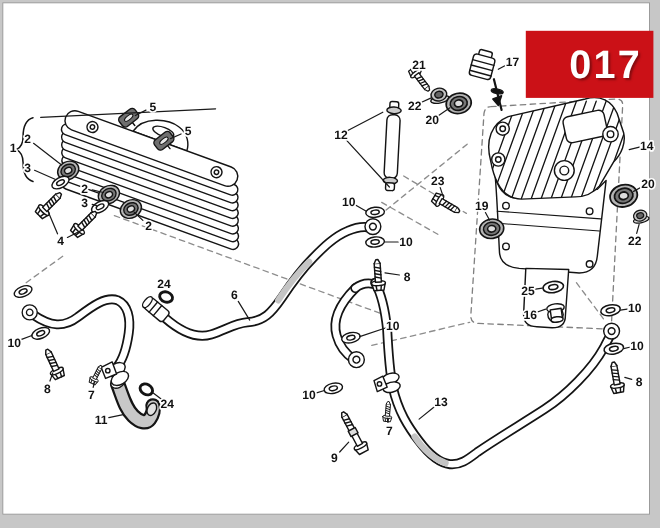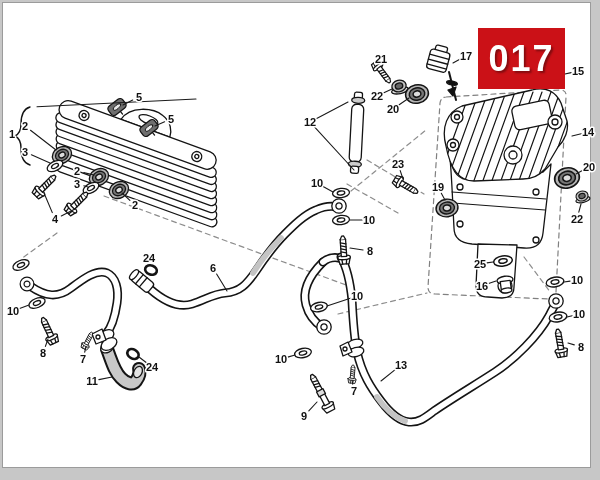--- a/index.html
+++ b/index.html
@@ -17,21 +17,21 @@
   .elbow-outer{stroke:#141414;stroke-width:14;}
   .elbow-inner{stroke:#c8c8c8;stroke-width:10;}
   .rib{stroke-width:1.2;}
   .thin{stroke-width:1;}
   .leader{stroke:#1a1a1a;stroke-width:1.1;}
   .callout-num{font-size:11px;font-weight:bold;fill:#111;stroke:#ffffff;stroke-width:3px;
                paint-order:stroke;text-anchor:middle;}
   .badge{position:absolute;left:478px;top:28px;width:87px;height:61px;z-index:5;
          display:flex;align-items:center;justify-content:center;
          color:#fff;font-weight:bold;font-size:36px;letter-spacing:2px;
-         text-shadow:2px 2px 2px rgba(0,0,0,0.35);}
+         text-shadow:2px 2px 2px rgba(0,0,0,0.35);padding-left:29px;}
 </style>
 </head>
 <body>
 
 <div class="page"></div>
 
 <svg id="diagram-svg" viewBox="0 0 600 480">
   <defs>
     <symbol id="bolt" overflow="visible">
       <path d="M-4.5,-8 L4.5,-8 L6,-2 L-6,-2 Z" fill="#fff"></path>

